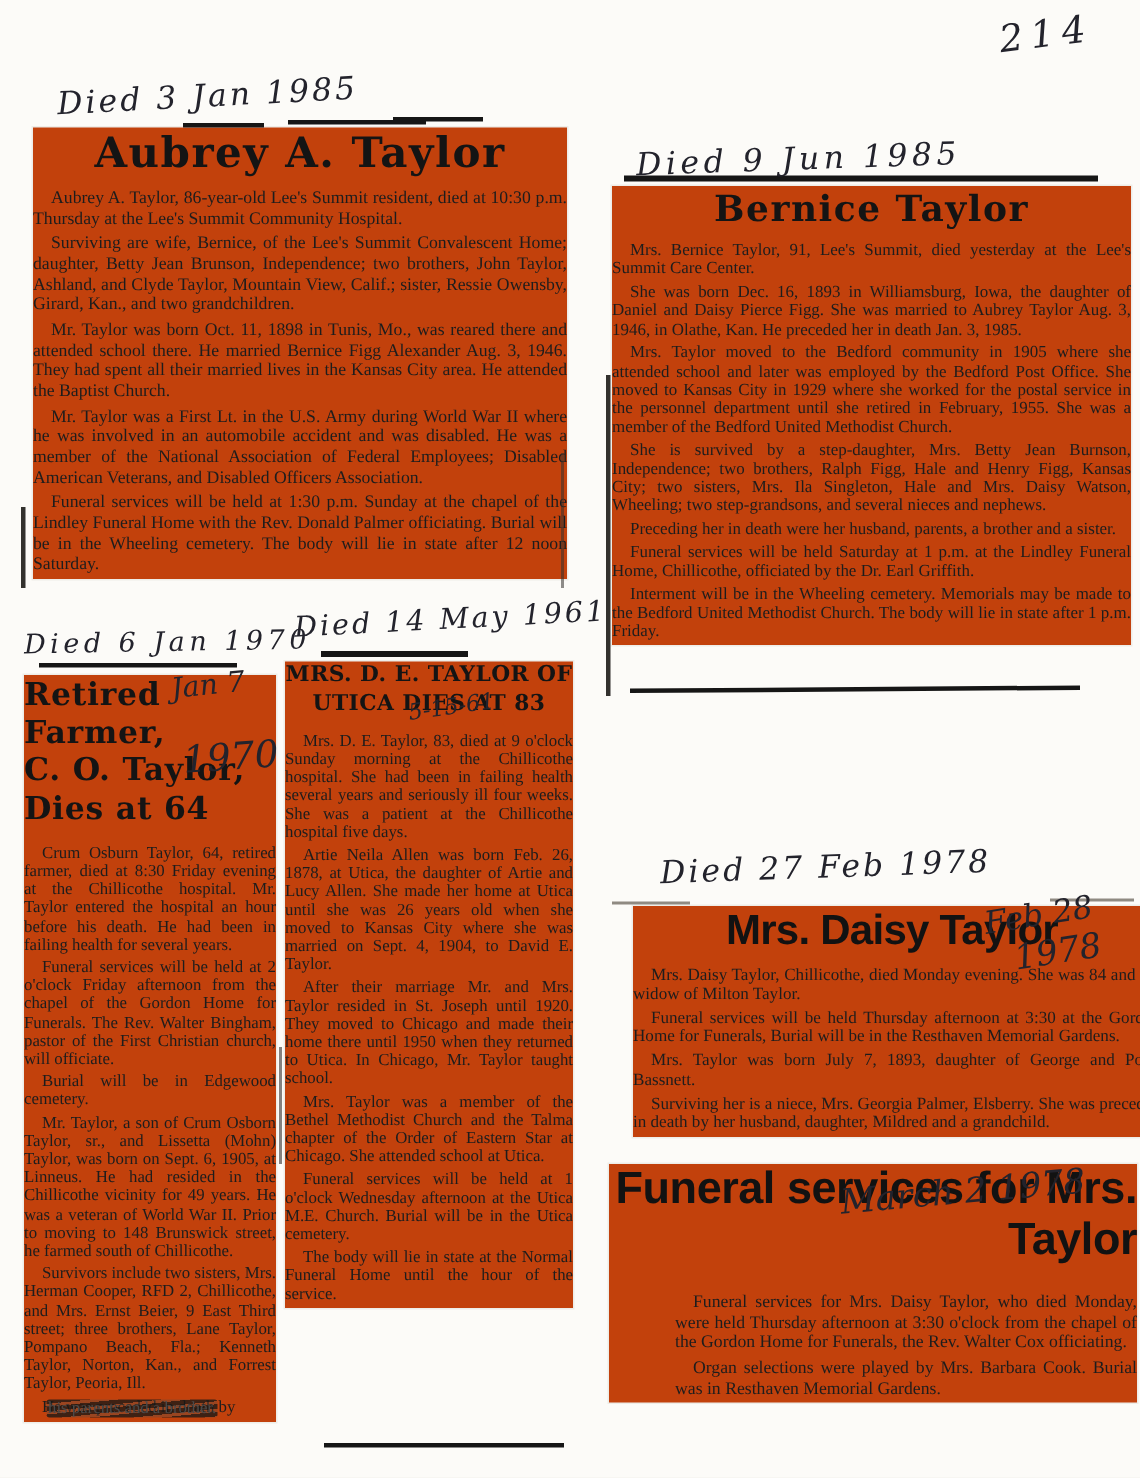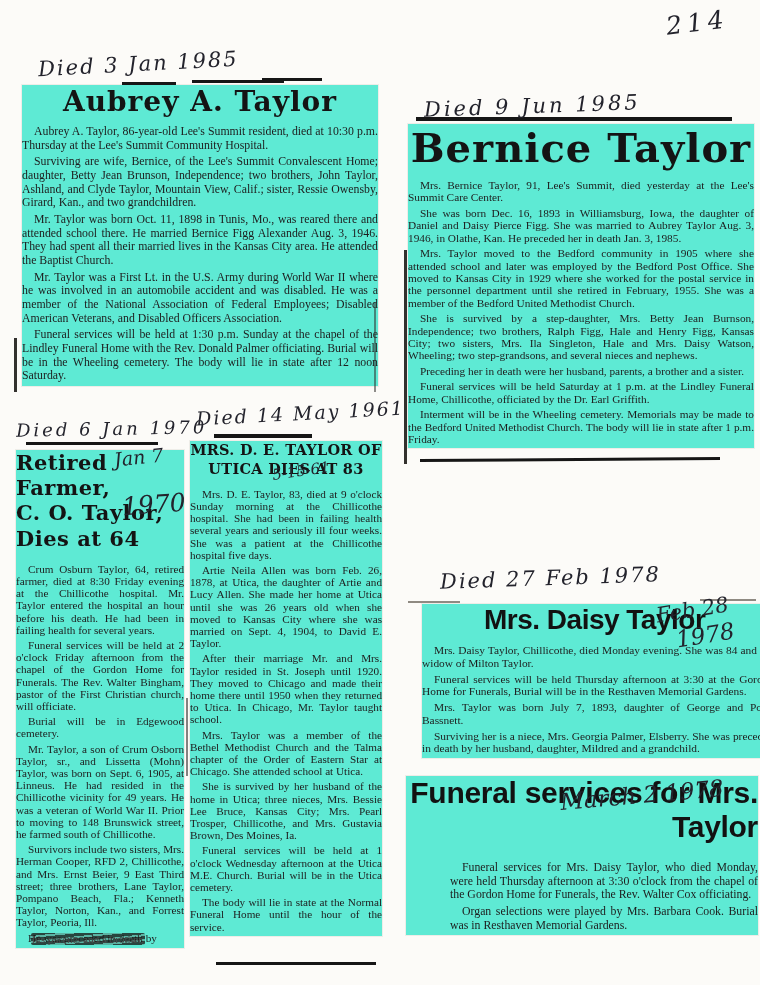--- a/index.html
+++ b/index.html
@@ -4,40 +4,40 @@
 <style>
   html,body { margin:0; padding:0; }
   body { width:760px; height:985px; background:#e9e7e2; }
   .page {
     position:relative; width:760px; height:985px; overflow:hidden;
     background:#fcfbf8; color:#1b1b1b;
   }
   
   .clip {
     position:absolute;
-    background:#5eead4;
+    background:#c2410c;
     box-shadow:0 0 0 1px rgba(120,114,100,.10);
   }
   .body {
     font-family:"Liberation Serif", serif;
     text-align:justify;
     color:#1d1d1d;
   }
   .para { margin:0 0 3px; text-indent:12px; }
   .b-aubrey  { font-size:11.8px; line-height:1.16; }
   .b-bernice { font-size:11.3px; line-height:1.10; }
   .b-narrow  { font-size:11.2px; line-height:1.09; }
   .b-daisy   { font-size:11.4px; line-height:1.12; }
   .b-funeral { font-size:11.8px; line-height:1.16;margin-left:44px; }
 
   .h-serif { font-family:"DejaVu Serif", serif; font-weight:700; color:#141414; }
   .h-sans  { font-family:"Liberation Sans", sans-serif; font-weight:700; color:#121212; }
 
   .aubrey-h  { font-size:28px; text-align:center; letter-spacing:1px; margin:0 0 7px; }
-  .bernice-h { font-size:40px; text-align:center; letter-spacing:1px; margin:0 0 8px; }
+  .bernice-h { font-size:24px; text-align:center; letter-spacing:1px; margin:0 0 8px; }
   .co-h      { font-size:21px; line-height:1.2; margin:0 0 12px; letter-spacing:.5px; }
   .de-h      { font-size:14.5px; line-height:1.3; margin:0 0 9px; letter-spacing:.3px;text-align:center; }
   .daisy-h   { font-size:28px; margin:0 0 8px 62px; letter-spacing:-.5px; white-space:nowrap; }
   .funeral-h { font-size:30px; text-align:right; margin:0 0 17px; letter-spacing:-.3px; }
 
   
   .hand {
     position:absolute;
     font-family:"DejaVu Serif", serif;
     font-style:italic;
@@ -138,21 +138,20 @@
   <section class="clip" style="left:190px; top:441px; width:192px;">
     <h2 class="h-serif de-h">
       <div>MRS. D. E. TAYLOR OF</div>
       <div>UTICA DIES AT 83</div>
     </h2>
     <div class="body b-narrow">
         <p class="para">Mrs. D. E. Taylor, 83, died at 9 o'clock Sunday morning at the Chillicothe hospital. She had been in failing health several years and seriously ill four weeks. She was a patient at the Chillicothe hospital five days.</p>
         <p class="para">Artie Neila Allen was born Feb. 26, 1878, at Utica, the daughter of Artie and Lucy Allen. She made her home at Utica until she was 26 years old when she moved to Kansas City where she was married on Sept. 4, 1904, to David E. Taylor.</p>
         <p class="para">After their marriage Mr. and Mrs. Taylor resided in St. Joseph until 1920. They moved to Chicago and made their home there until 1950 when they returned to Utica. In Chicago, Mr. Taylor taught school.</p>
         <p class="para">Mrs. Taylor was a member of the Bethel Methodist Church and the Talma chapter of the Order of Eastern Star at Chicago. She attended school at Utica.</p>
-        <p class="para">She is survived by her husband of the home in Utica; three nieces, Mrs. Bessie Lee Bruce, Kansas City; Mrs. Pearl Trosper, Chillicothe, and Mrs. Gustavia Brown, Des Moines, Ia.</p>
         <p class="para">Funeral services will be held at 1 o'clock Wednesday afternoon at the Utica M.E. Church. Burial will be in the Utica cemetery.</p>
         <p class="para">The body will lie in state at the Normal Funeral Home until the hour of the service.</p>
       </div>
   </section>
 
   <section class="clip" style="left:406px; top:604px; width:352px;margin-left:16px;">
     <h2 class="h-sans daisy-h">Mrs. Daisy Taylor</h2>
     <div class="body b-daisy">
         <p class="para">Mrs. Daisy Taylor, Chillicothe, died Monday evening. She was 84 and the widow of Milton Taylor.</p>
         <p class="para">Funeral services will be held Thursday afternoon at 3:30 at the Gordon Home for Funerals, Burial will be in the Resthaven Memorial Gardens.</p>

